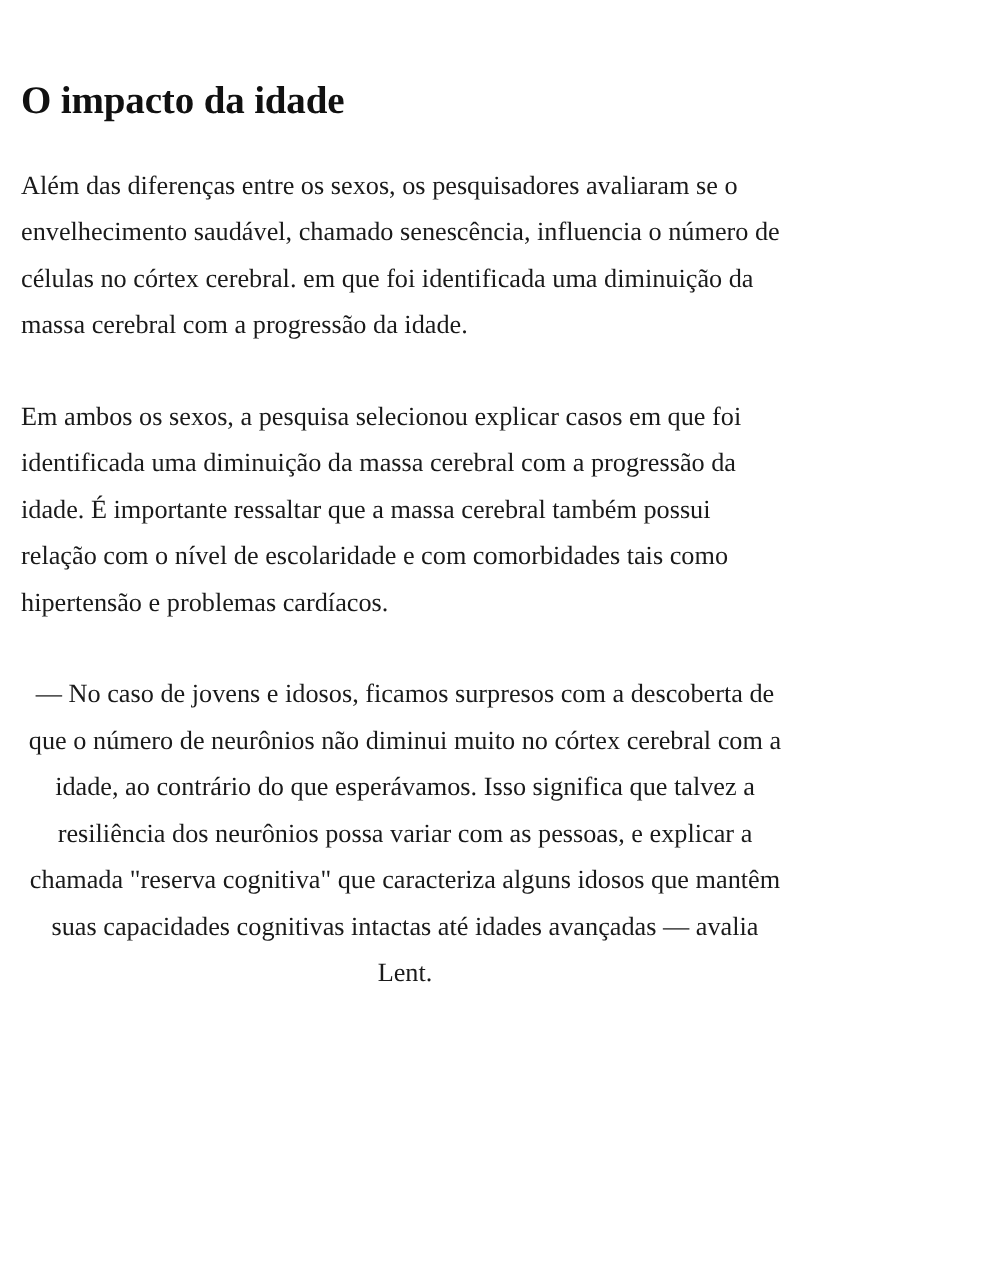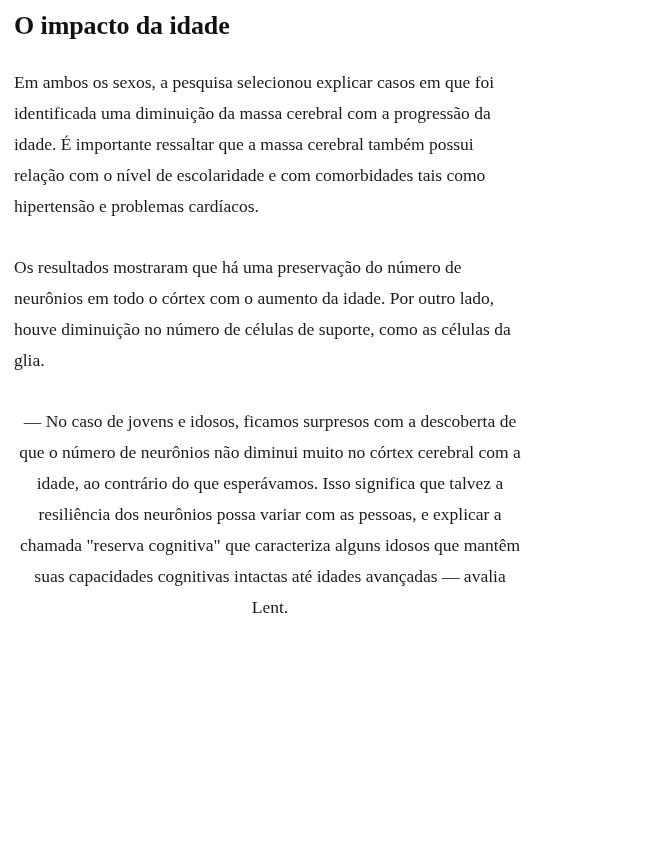--- a/index.html
+++ b/index.html
@@ -11,20 +11,21 @@
     width: 664px;
     height: 841px;
     font-family: "Liberation Serif", serif;
     color: #1a1a1a;
     overflow: hidden;
   }
   .article {
     padding: 10px 14px 0 14px;
     box-sizing: border-box;
     width: 540px;
+    margin-top: 41px;
   }
   .article-heading {
     font-family: "Liberation Serif", serif;
     font-size: 26px;
     font-weight: bold;
     line-height: 1.2;
     margin: 0 0 26px 0;
     color: #111111;
     letter-spacing: -0.1px;
   }
@@ -40,19 +41,19 @@
     margin-bottom: 0;
     text-align: center;
   }
 </style>
 </head>
 <body>
 
 <article class="article">
   <h1 class="article-heading">O impacto da idade</h1>
 
+  <p class="article-paragraph">Além das diferenças entre os sexos, os pesquisadores avaliaram se o envelhecimento saudável, chamado senescência, influencia o número de células no córtex cerebral. em que foi identificada uma diminuição da massa cerebral com a progressão da idade.</p>
 
   <p class="article-paragraph">Em ambos os sexos, a pesquisa selecionou explicar casos em que foi identificada uma diminuição da massa cerebral com a progressão da idade. É importante ressaltar que a massa cerebral também possui relação com o nível de escolaridade e com comorbidades tais como hipertensão e problemas cardíacos.</p>
 
-  <p class="article-paragraph">Os resultados mostraram que há uma preservação do número de neurônios em todo o córtex com o aumento da idade. Por outro lado, houve diminuição no número de células de suporte, como as células da glia.</p>
 
   <p class="article-paragraph">— No caso de jovens e idosos, ficamos surpresos com a descoberta de que o número de neurônios não diminui muito no córtex cerebral com a idade, ao contrário do que esperávamos. Isso significa que talvez a resiliência dos neurônios possa variar com as pessoas, e explicar a chamada "reserva cognitiva" que caracteriza alguns idosos que mantêm suas capacidades cognitivas intactas até idades avançadas — avalia Lent.</p>
 </article>
 
 </body></html>

